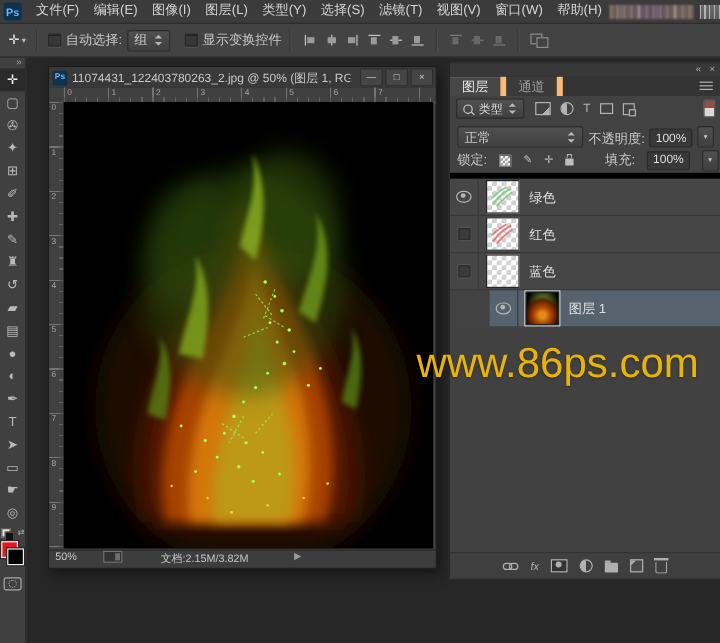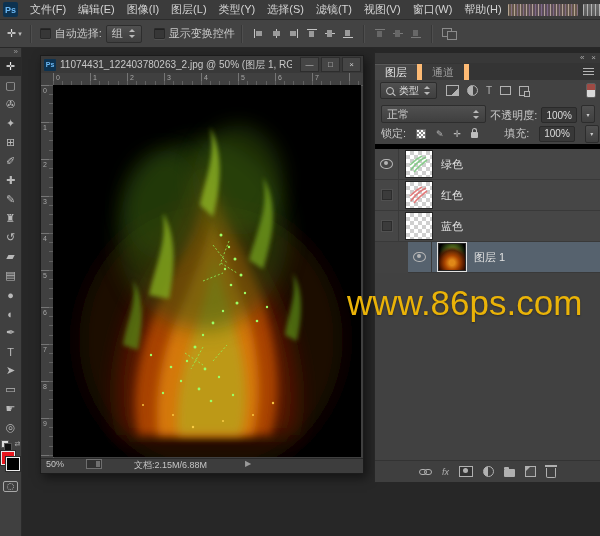--- a/index.html
+++ b/index.html
@@ -397,21 +397,21 @@
             <circle cx="170" cy="336" r="1"></circle>
           <circle cx="200" cy="330" r="1"></circle>
             <circle cx="220" cy="318" r="1.2"></circle>
             <circle cx="90" cy="320" r="1"></circle>
         </g>
       </svg>
     </div>
     <div class="dstatus">
       <span>50%</span>
       <span class="sic"></span>
-      <span class="docinfo">文档:2.15M/6.88M</span>
+      <span class="docinfo">文档:2.15M/3.82M</span>
       <span class="playbtn">▶</span>
     </div>
   </div>
 
   <div class="lpanel">
     <div class="lphead">
       <span>«</span>
       <span>×</span>
     </div>
     <div class="ltabs">

